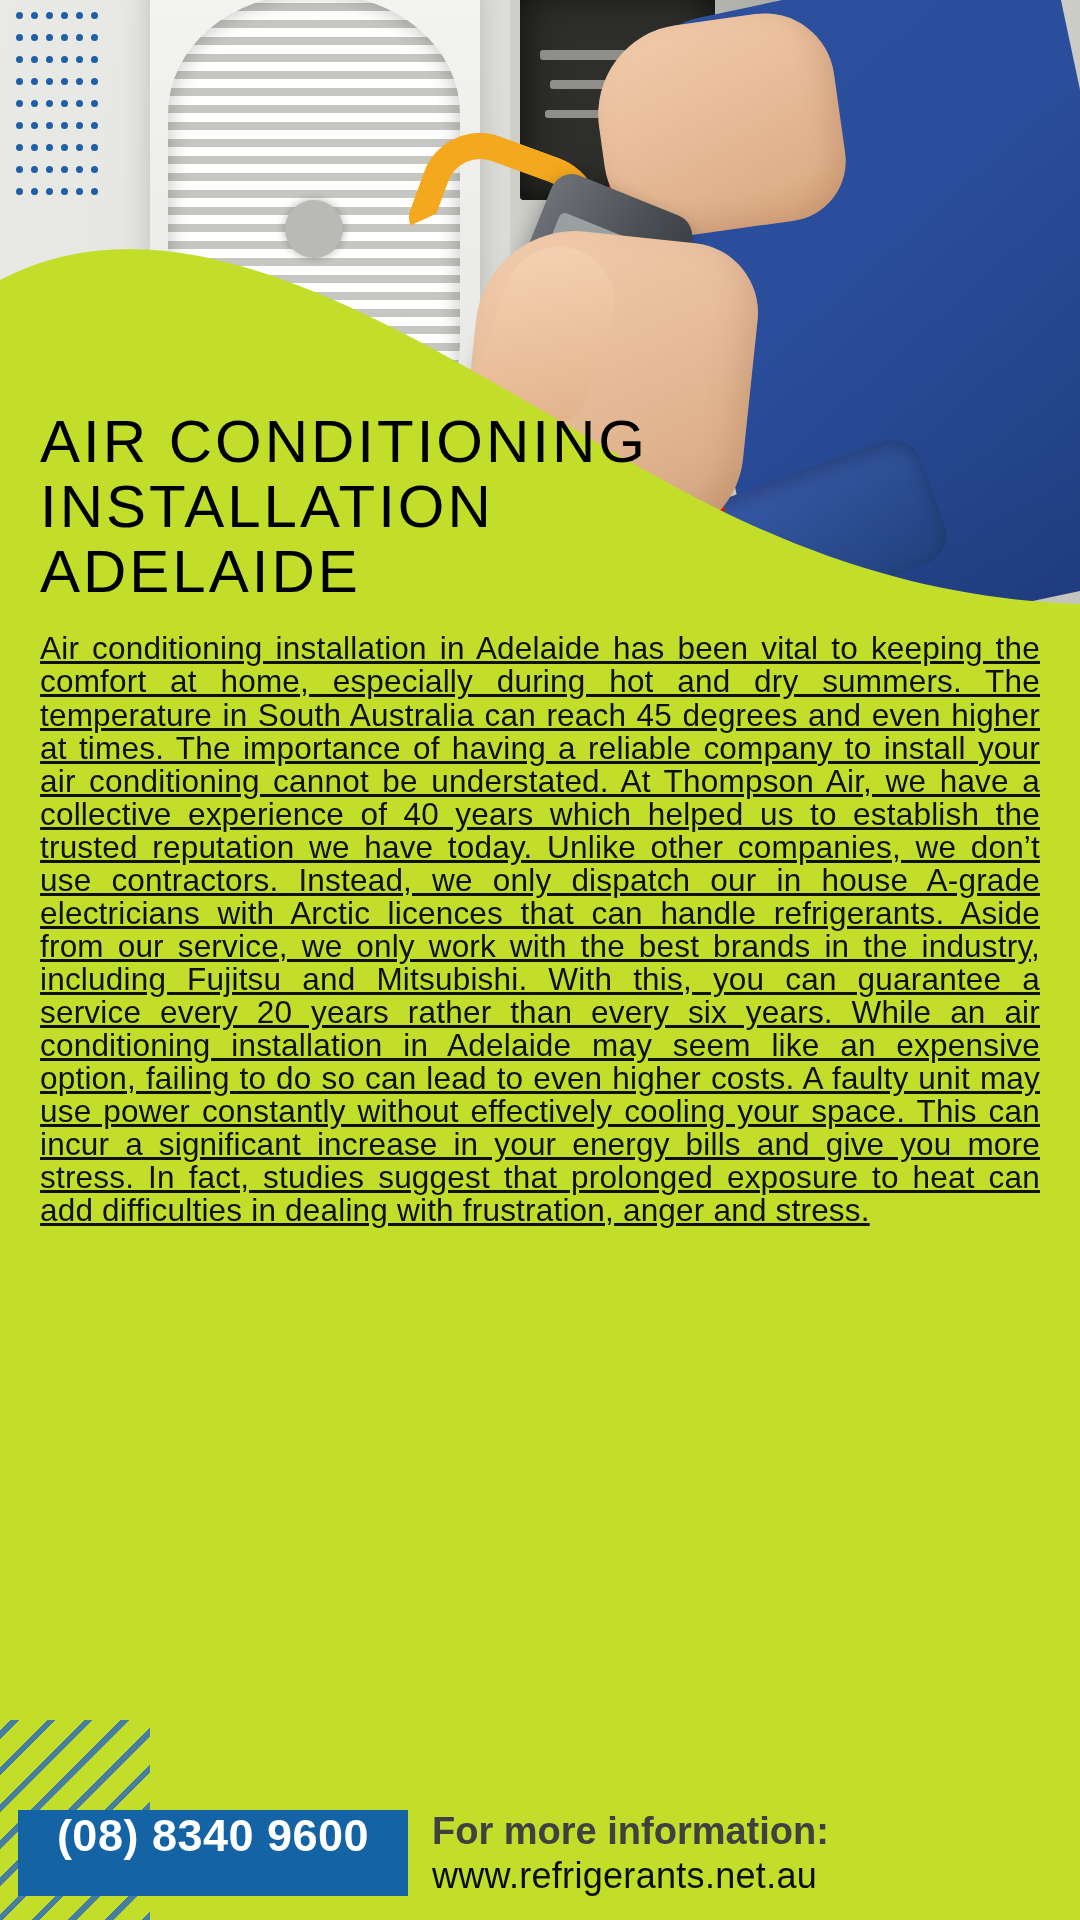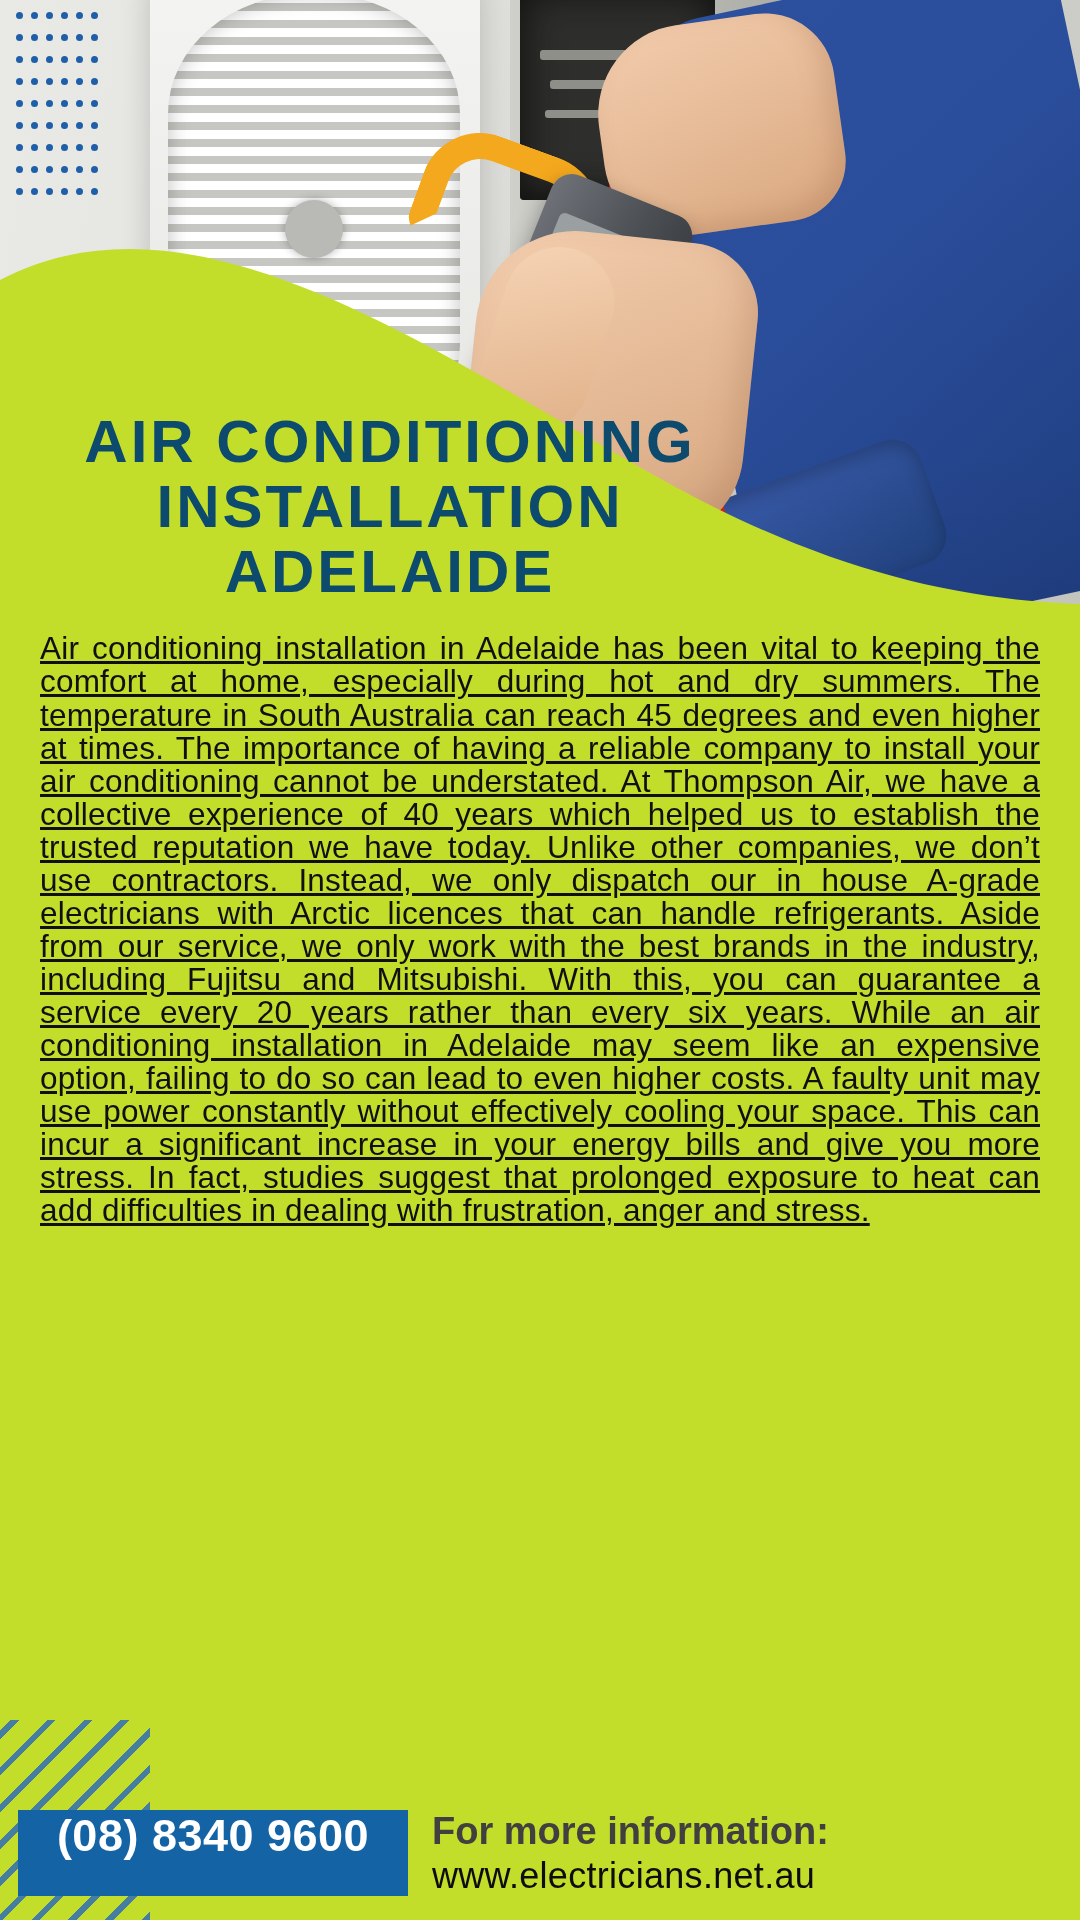--- a/index.html
+++ b/index.html
@@ -247,26 +247,25 @@
 
   
   .content {
     position: absolute;
     left: 40px; top: 410px;
     width: 1005px;
   }
   .headline {
     font-size: 60px;
     line-height: 1.08;
-    font-weight: bold;
+    font-weight: normal;
     letter-spacing: 3px;
-    color: #0c4a6e;
+    color: #000000;
     text-transform: uppercase;
     max-width: 700px;
-    text-align: center;
   }
   .body-text {
     margin-top: 28px;
     width: 1000px;
     font-size: 31.5px;
     line-height: 1.05;
     letter-spacing: .2px;
     color: #101010;
     text-align: justify;
     font-weight: 500;
@@ -424,17 +423,17 @@
     <h1 class="headline">AIR CONDITIONING INSTALLATION ADELAIDE</h1>
     <p class="body-text">Air conditioning installation in Adelaide has been vital to keeping the comfort at home, especially during hot and dry summers. The temperature in South Australia can reach 45 degrees and even higher at times. The importance of having a reliable company to install your air conditioning cannot be understated. At Thompson Air, we have a collective experience of 40 years which helped us to establish the trusted reputation we have today. Unlike other companies, we don’t use contractors. Instead, we only dispatch our in house A-grade electricians with Arctic licences that can handle refrigerants. Aside from our service, we only work with the best brands in the industry, including Fujitsu and Mitsubishi. With this, you can guarantee a service every 20 years rather than every six years. While an air conditioning installation in Adelaide may seem like an expensive option, failing to do so can lead to even higher costs. A faulty unit may use power constantly without effectively cooling your space. This can incur a significant increase in your energy bills and give you more stress. In fact, studies suggest that prolonged exposure to heat can add difficulties in dealing with frustration, anger and stress.</p>
   </div>
 
   <div class="footer">
     <div class="phone-badge">
       <span>(08) 8340 9600</span>
     </div>
     <div class="footer-right">
       <div class="info">For more information:</div>
-      <div class="url">www.electricians.net.au</div>
+      <div class="url">www.refrigerants.net.au</div>
     </div>
   </div>
 
 </div>
 
 </body></html>

